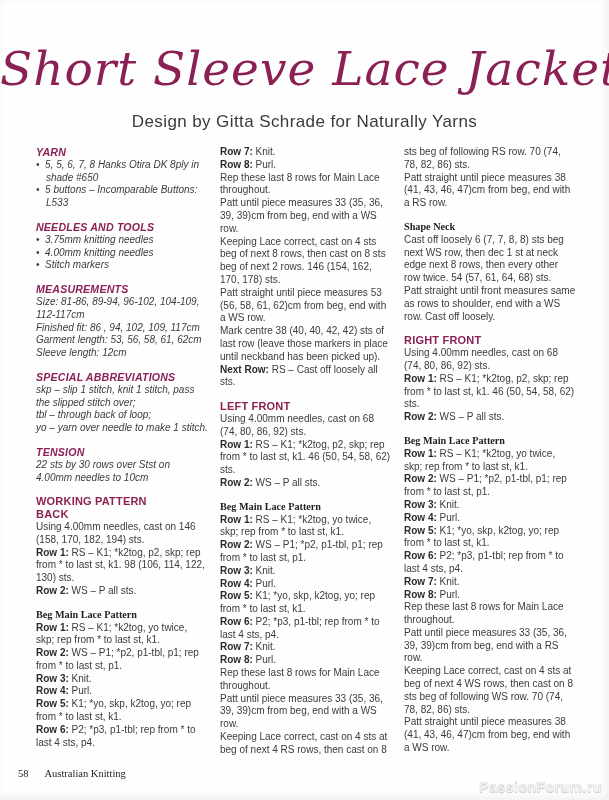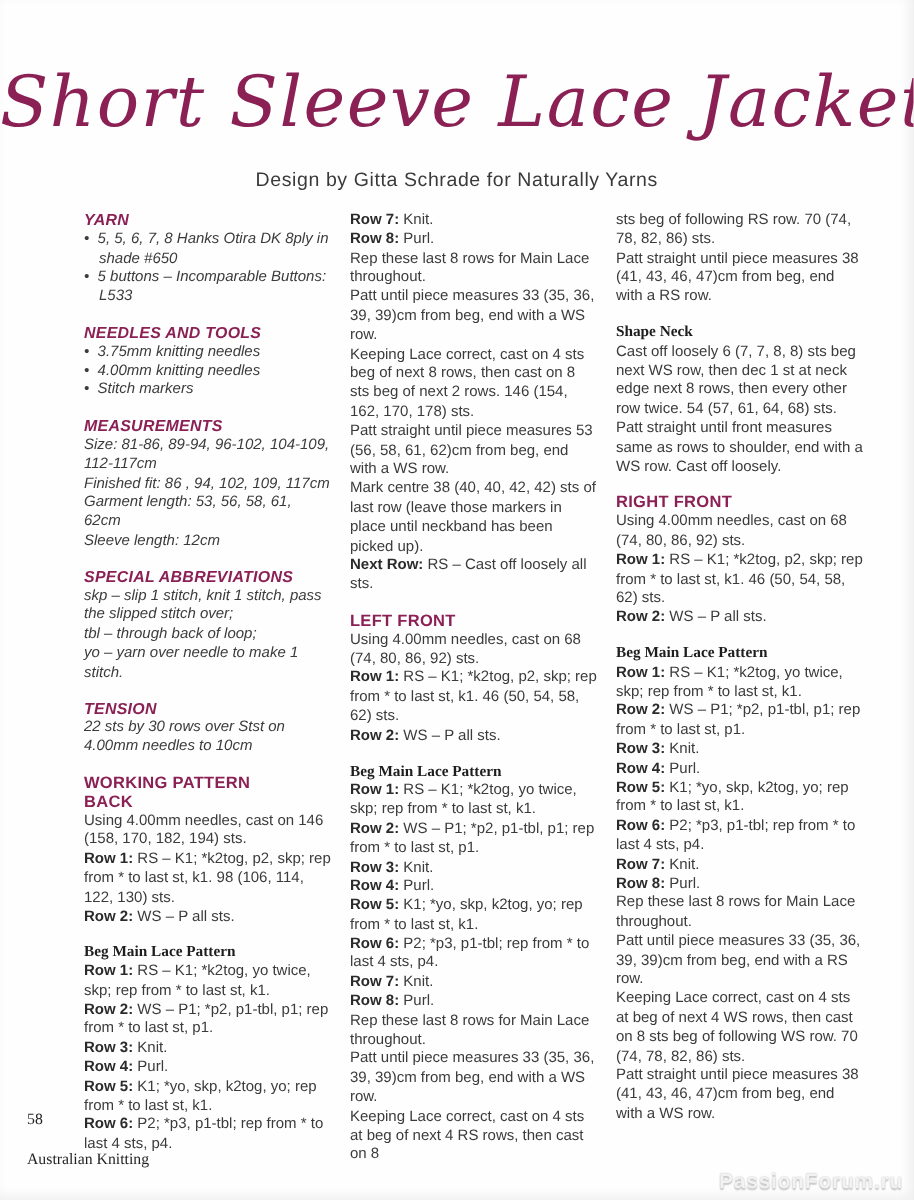--- a/index.html
+++ b/index.html
@@ -25,30 +25,29 @@
     font-style: italic;
     font-weight: normal;
     font-size: 47px;
     line-height: 78px;
     color: var(--accent);
     letter-spacing: 1px;
     white-space: nowrap;
   }
   .subtitle {
     margin: 4px 0 0 0;
-    font-size: 13px;
+    font-size: 17px;
     color: #3a3a3a;
     letter-spacing: 0.4px;
   }
   .columns {
     display: flex;
     gap: 12px;
     padding: 0 33px 0 36px;
     margin-top: 14px;
-    margin-left: 20px;
   }
   .col { flex: 1; font-size: 10px; line-height: 12.8px; }
   .col p { margin: 0; }
   .sechead {
     color: var(--accent);
     font-weight: bold;
     font-style: italic;
     font-size: 10.6px;
     letter-spacing: 0.2px;
     margin-top: 11px !important;
@@ -74,21 +73,20 @@
   .para b, .col b { color: #2b2b2b; }
   .footer {
     position: absolute;
     left: 18px; bottom: 21px;
     font-family: "Liberation Serif", serif;
     font-size: 10.5px;
     color: #1f1f1f;
     display: flex;
     gap: 16px;
     align-items: baseline;
-    flex-direction: column;
   }
   .watermark {
     position: absolute;
     right: 7px; bottom: 5px;
     font-size: 14px;
     font-weight: bold;
     letter-spacing: 0.5px;
     color: #f2f2f2;
     text-shadow: 0 0 1px #b9b9b9, 0 1px 1px #c9c9c9;
     text-align: center;

